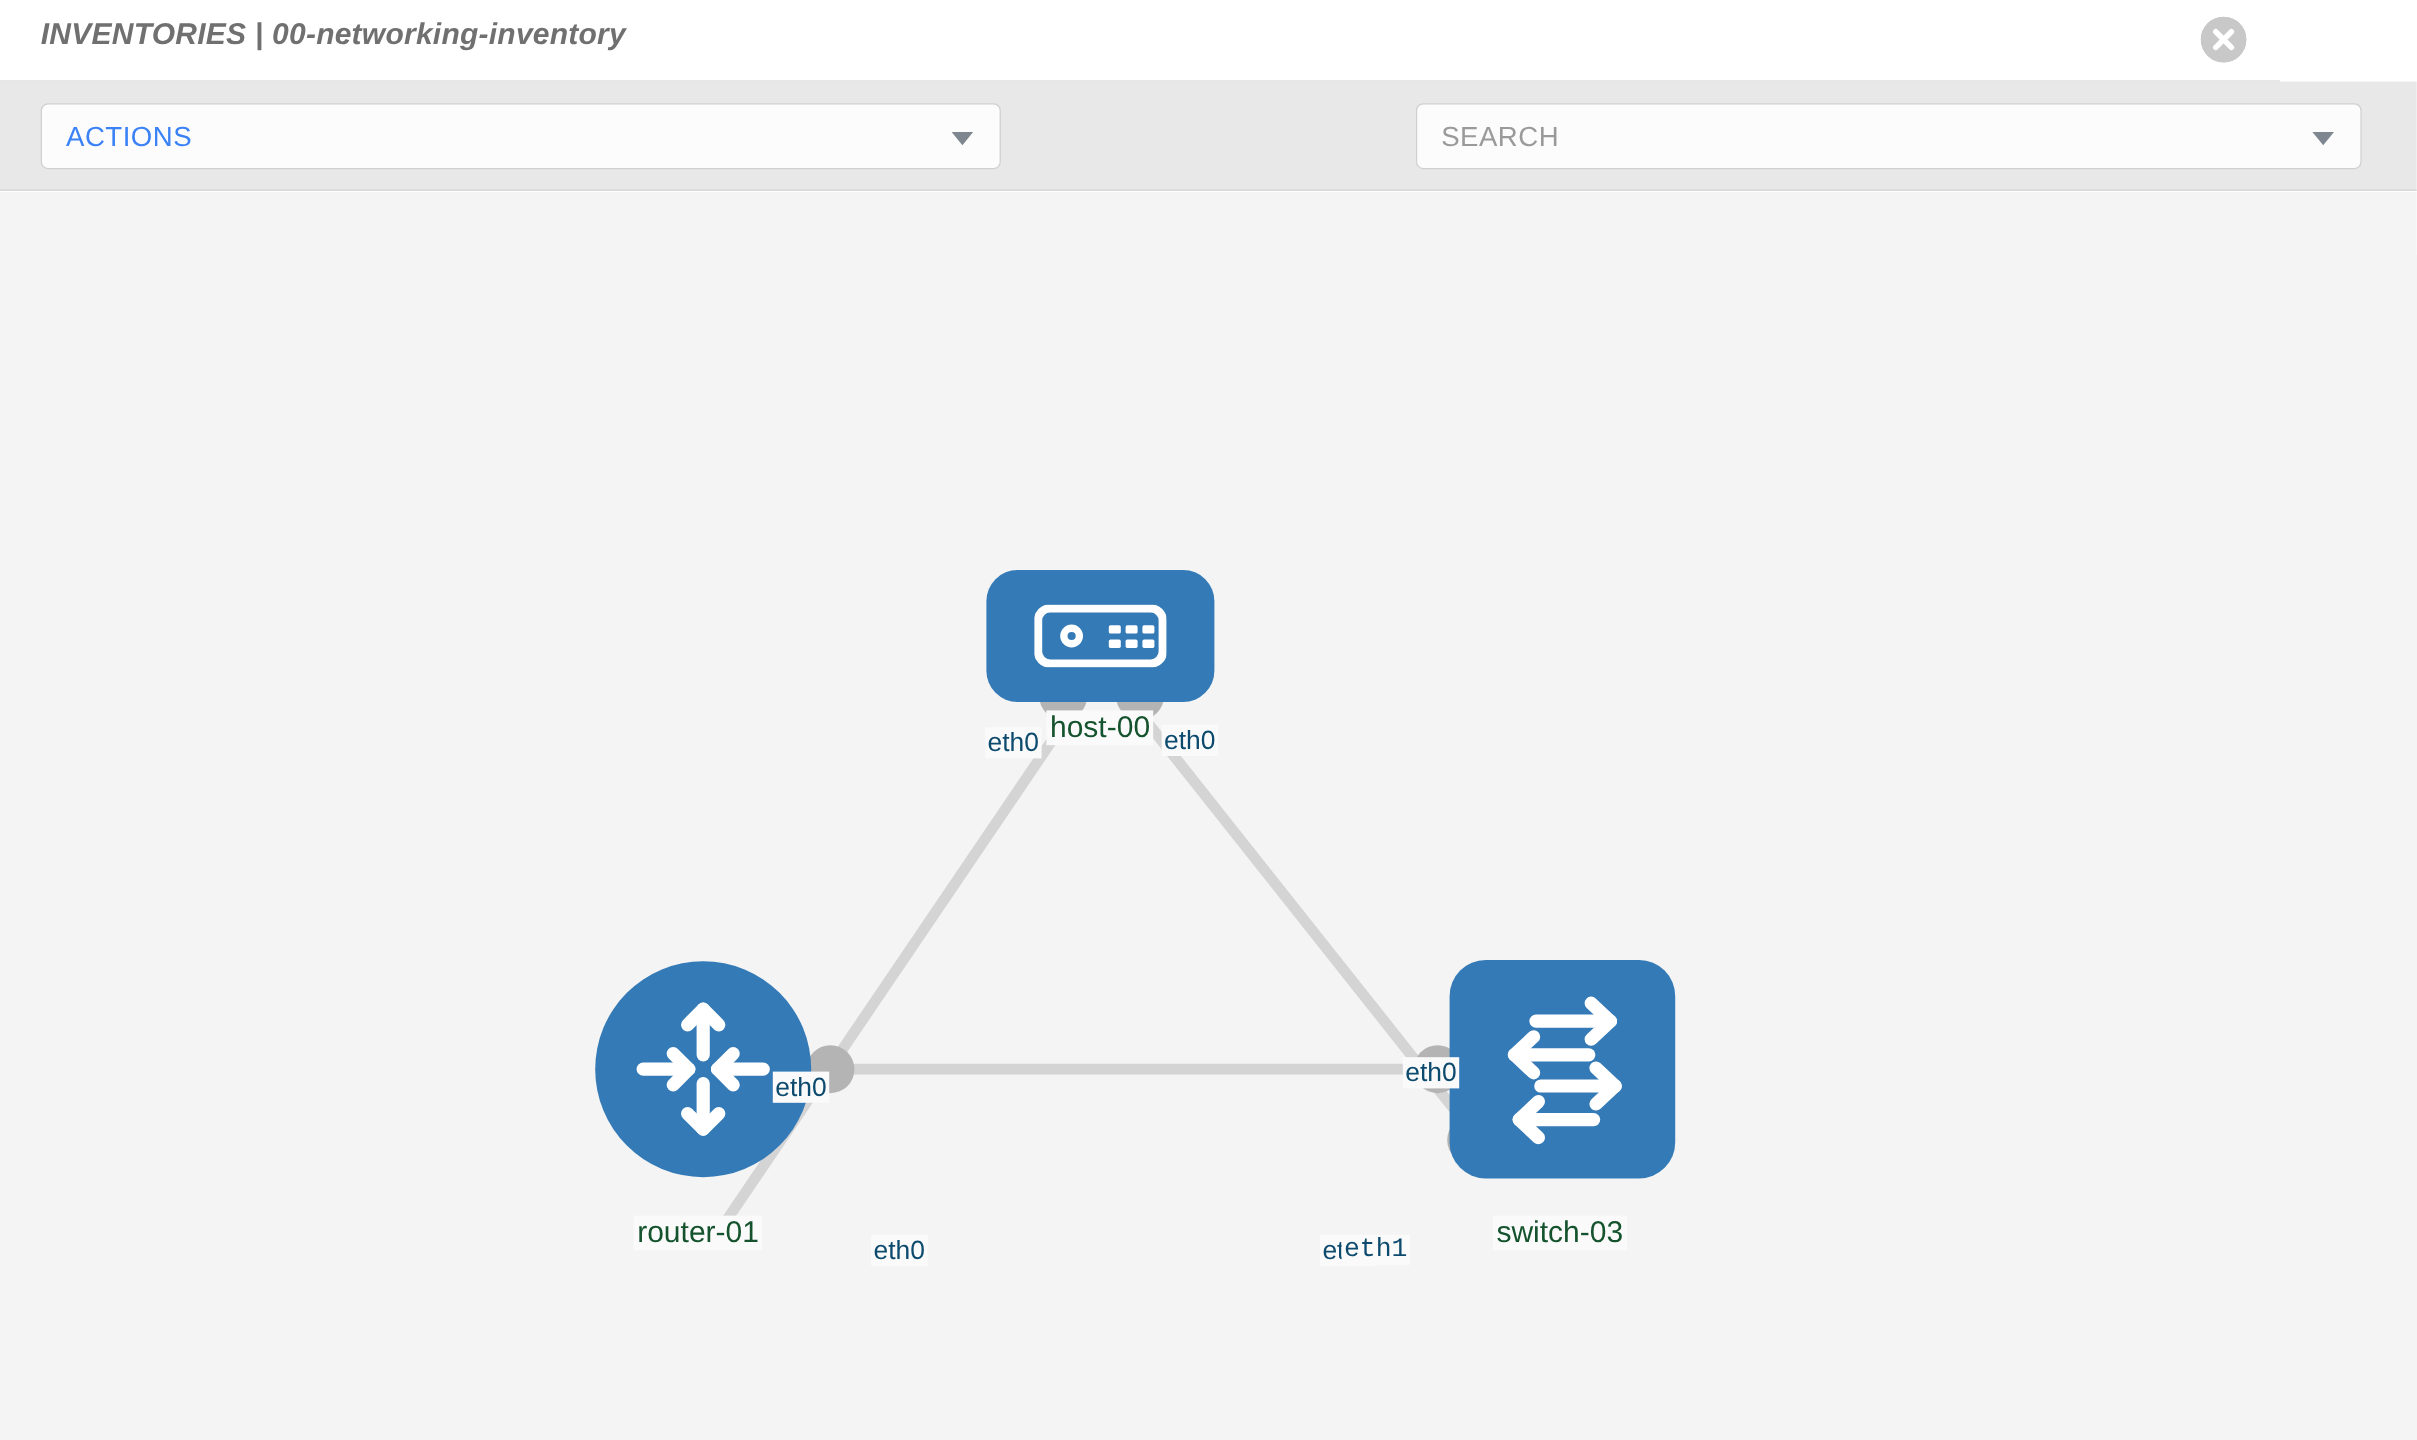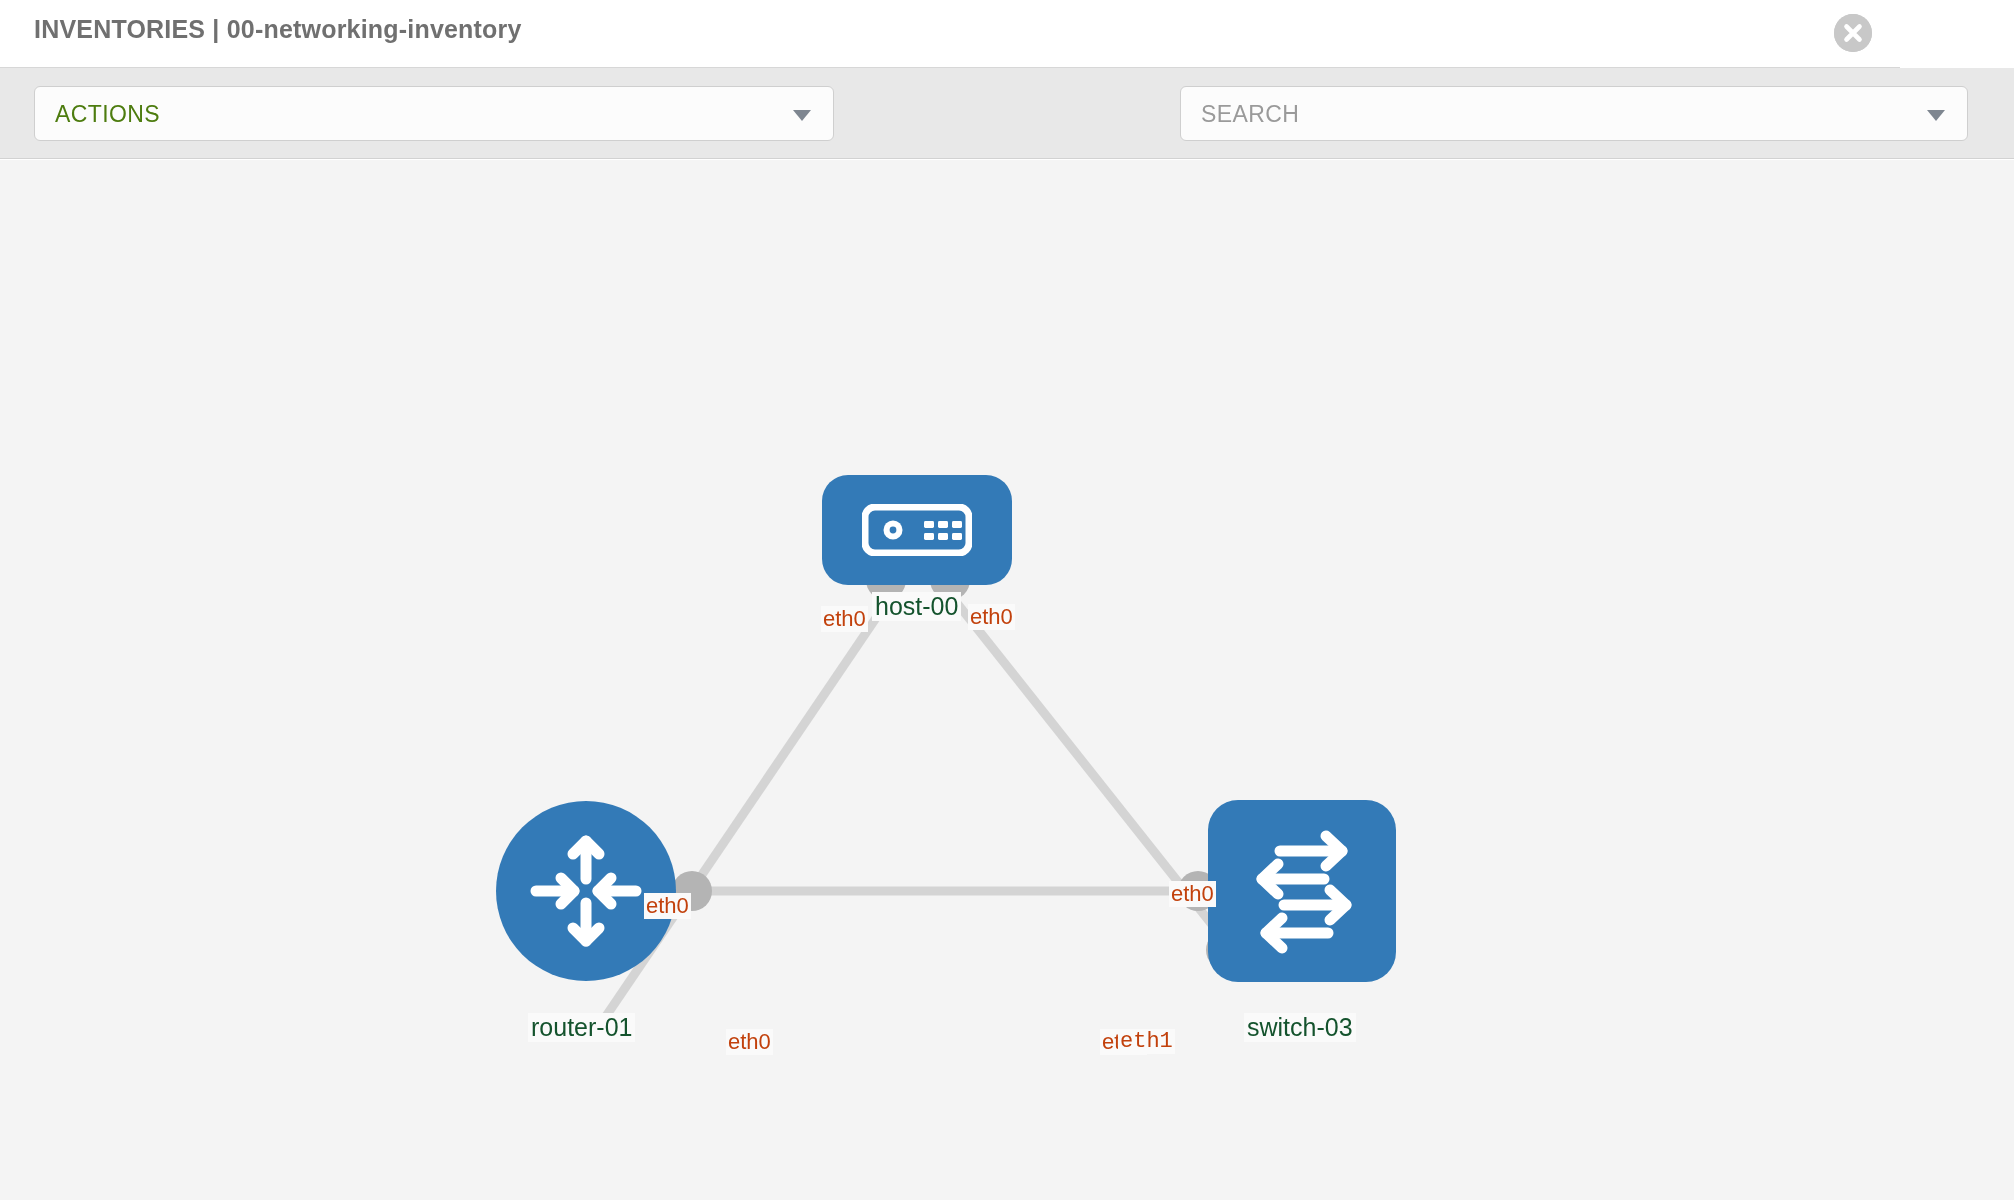--- a/index.html
+++ b/index.html
@@ -20,20 +20,21 @@
   }
 
   
   .header {
     position: absolute;
     left: 0; top: 0;
     width: 1900px;
     height: 68px;
     background: #ffffff;
     border-bottom: 1px solid #d7d7d7;
+    font-style: italic;
   }
   .page-title {
     position: absolute;
     left: 34px;
     top: 15px;
     font-size: 25px;
     font-weight: bold;
     color: #707070;
     letter-spacing: 0.2px;
     white-space: nowrap;
@@ -68,21 +69,21 @@
     background: #fcfcfc;
     border: 1px solid #cfcfcf;
     border-radius: 6px;
     cursor: pointer;
   }
   .actions-select .label {
     position: absolute;
     left: 20px;
     top: 14px;
     font-size: 23px;
-    color: #4d7c0f;
+    color: #3b82f6;
     letter-spacing: 0.4px;
     text-align: center;
   }
   .caret {
     position: absolute;
     right: 22px;
     top: 23px;
     width: 0; height: 0;
     border-left: 9px solid transparent;
     border-right: 9px solid transparent;
@@ -159,21 +160,21 @@
     width: 40px; height: 40px;
     border-radius: 50%;
     background: #b4b4b4;
     cursor: pointer;
   }
 
   
   .edge-label {
     position: absolute;
     font-size: 22px;
-    color: #c2410c;
+    color: #0c4a6e;
     background: #fafafa;
     white-space: nowrap;
     padding: 0 2px;
   }
 </style>
 </head>
 <body>
 
 <div id="app">
 

